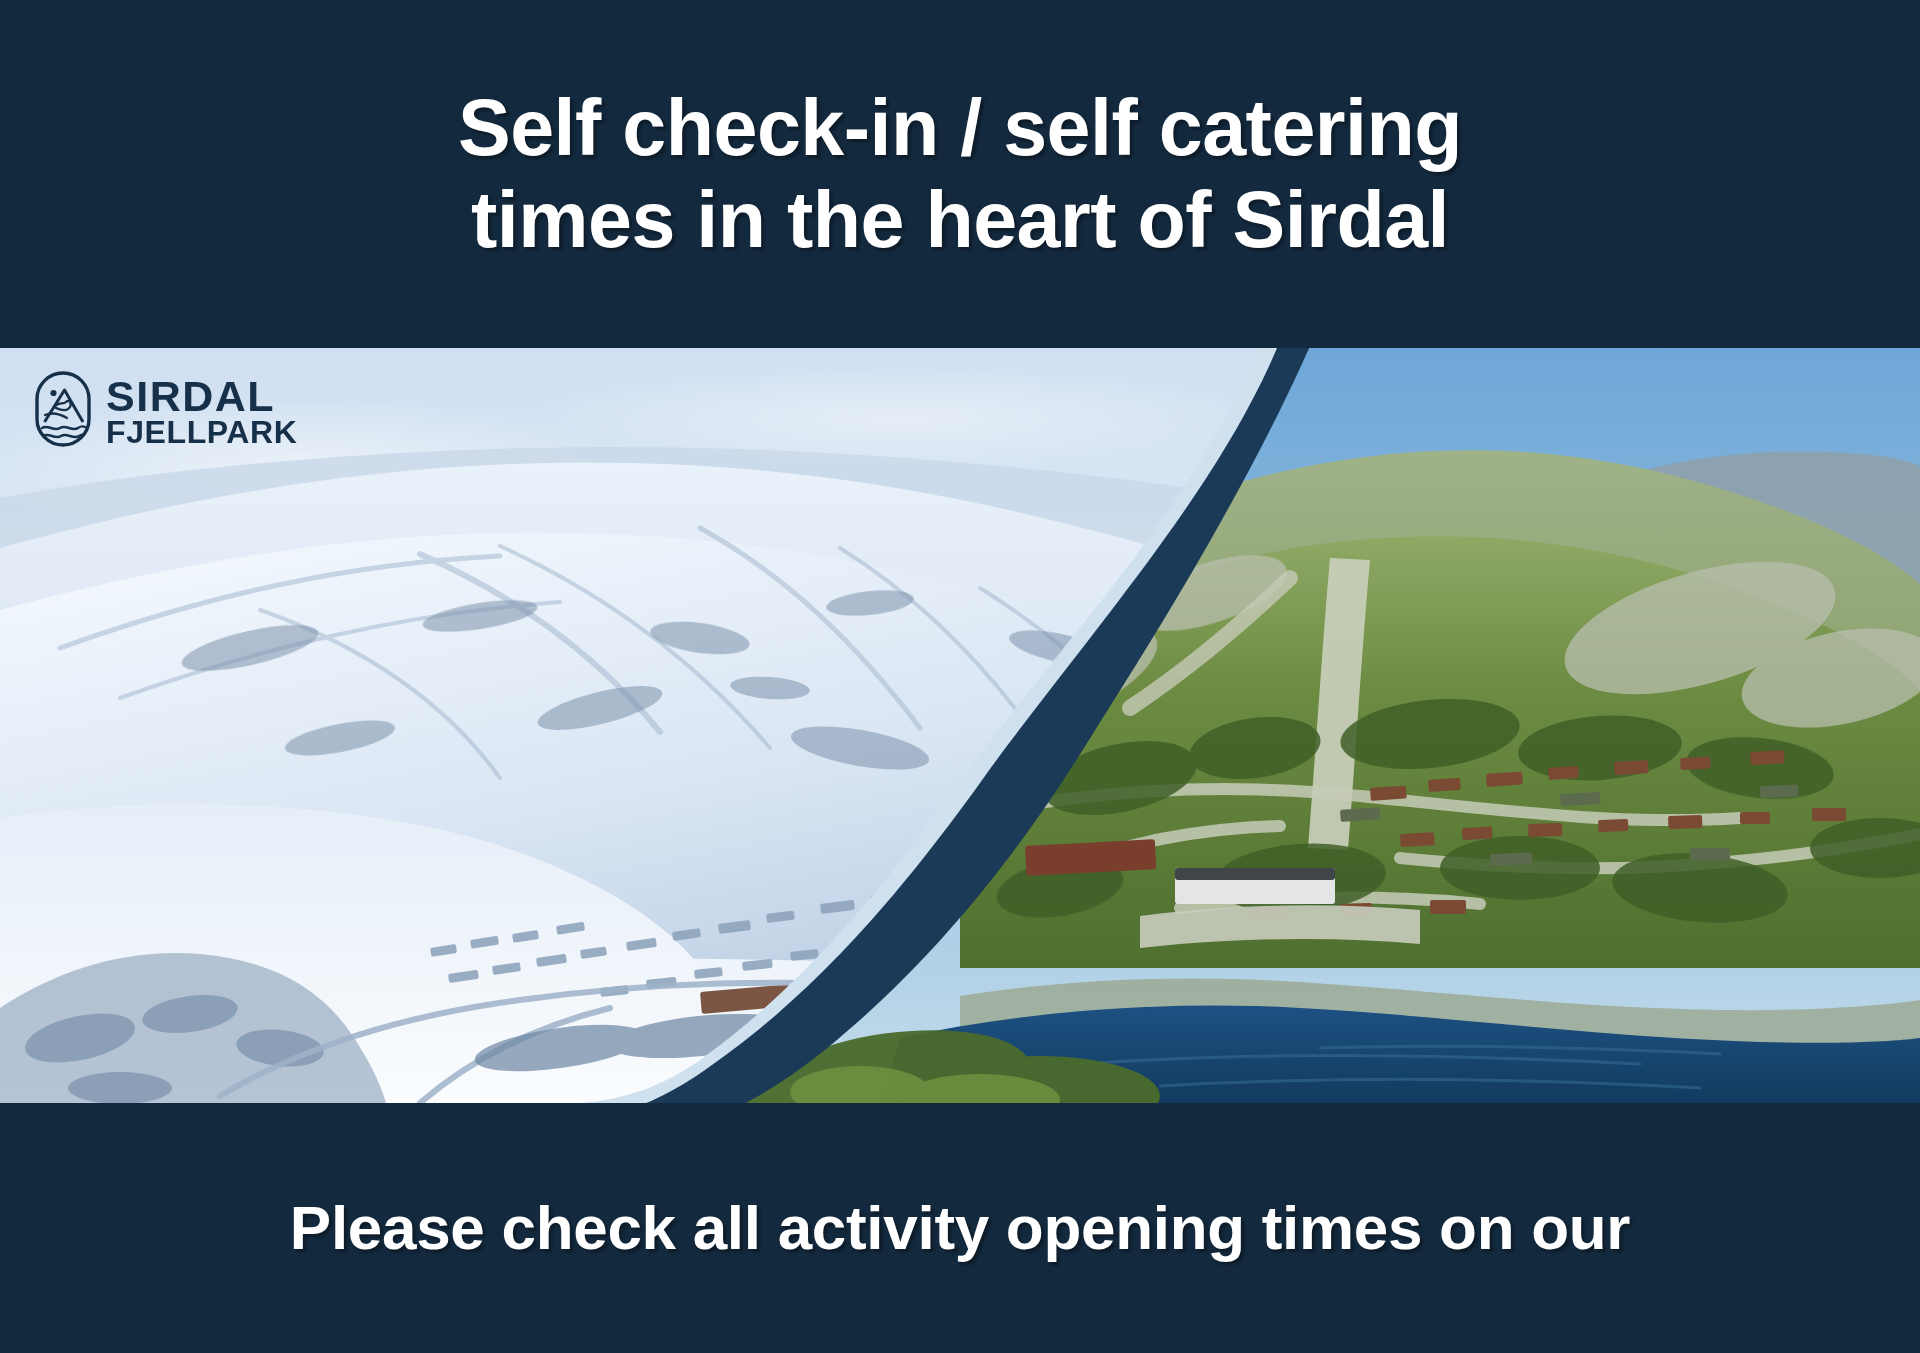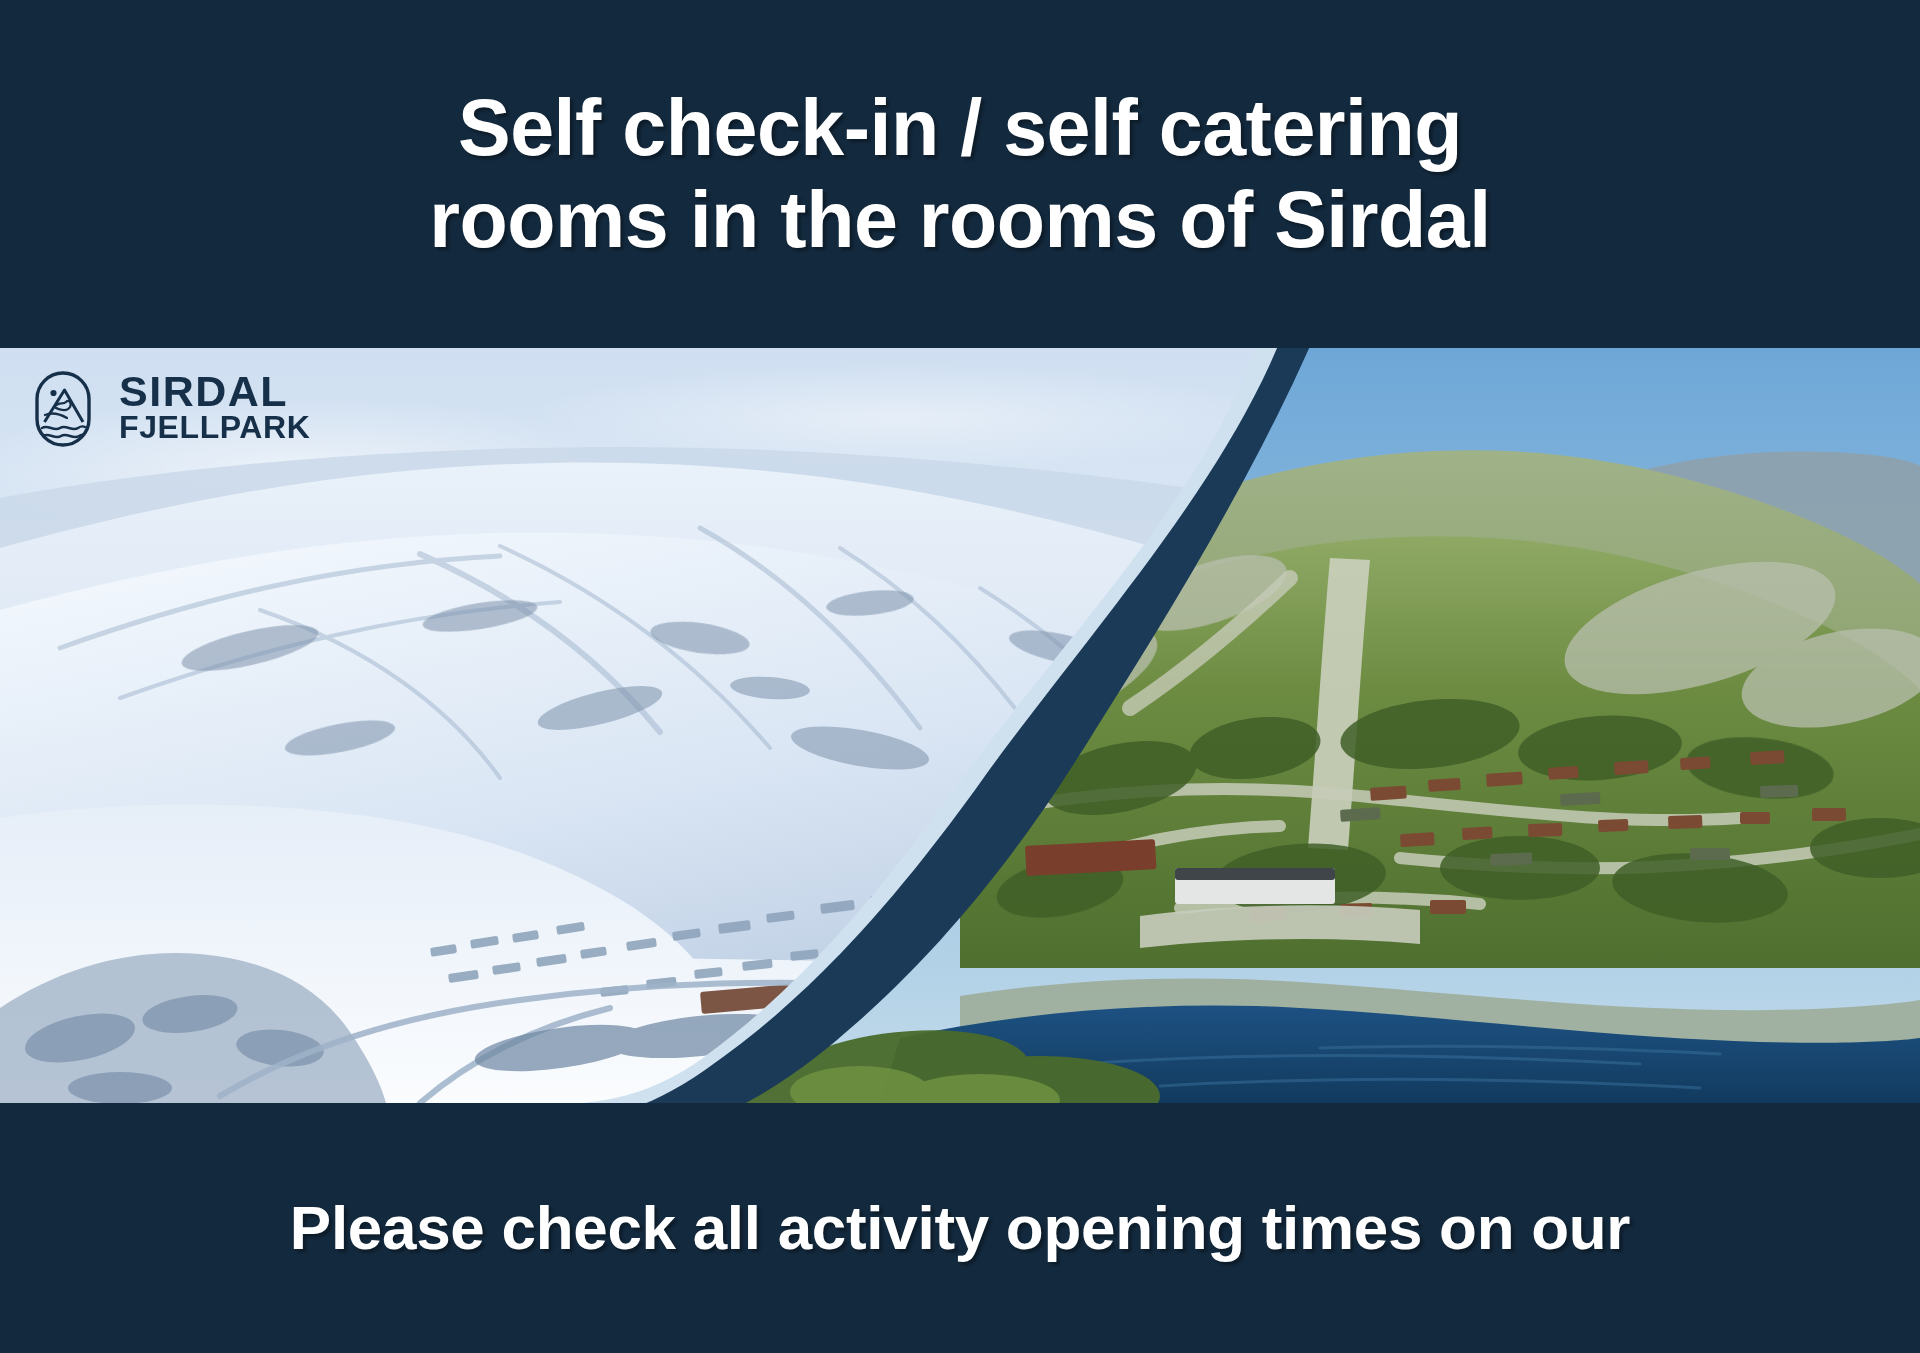--- a/index.html
+++ b/index.html
@@ -50,22 +50,22 @@
     overflow:hidden;
     background:#cfe0ef;
   }
   .photo-area > svg { display:block; width:100%; height:100%; }
 
   
   .logo {
     position:absolute;
     left:34px; top:22px;
     display:flex;
-    align-items:flex-start;
-    gap:27px;
+    align-items:flex-end;
+    gap:14px;
     z-index:6;
   }
   .logo-mark { width:58px; height:78px; flex:0 0 58px; }
   .logo-words {
     display:flex;
     flex-direction:column;
     line-height:0.98;
   }
   .logo-line1 {
     color:#16304a;
@@ -103,21 +103,21 @@
   }
 </style>
 </head>
 <body>
 
 <div class="poster">
 
   <div class="header-band">
     <div class="headline">
       <div>Self check-in / self catering</div>
-      <div>rooms in the rooms of Sirdal</div>
+      <div>times in the heart of Sirdal</div>
     </div>
   </div>
 
   <div class="photo-area">
 
     <svg viewBox="0 0 1920 755" preserveAspectRatio="none" xmlns="http://www.w3.org/2000/svg">
       <defs>
 
         <linearGradient id="winterSky" x1="0" y1="0" x2="0" y2="1">
           <stop offset="0%" stop-color="#cfdff1"></stop>

